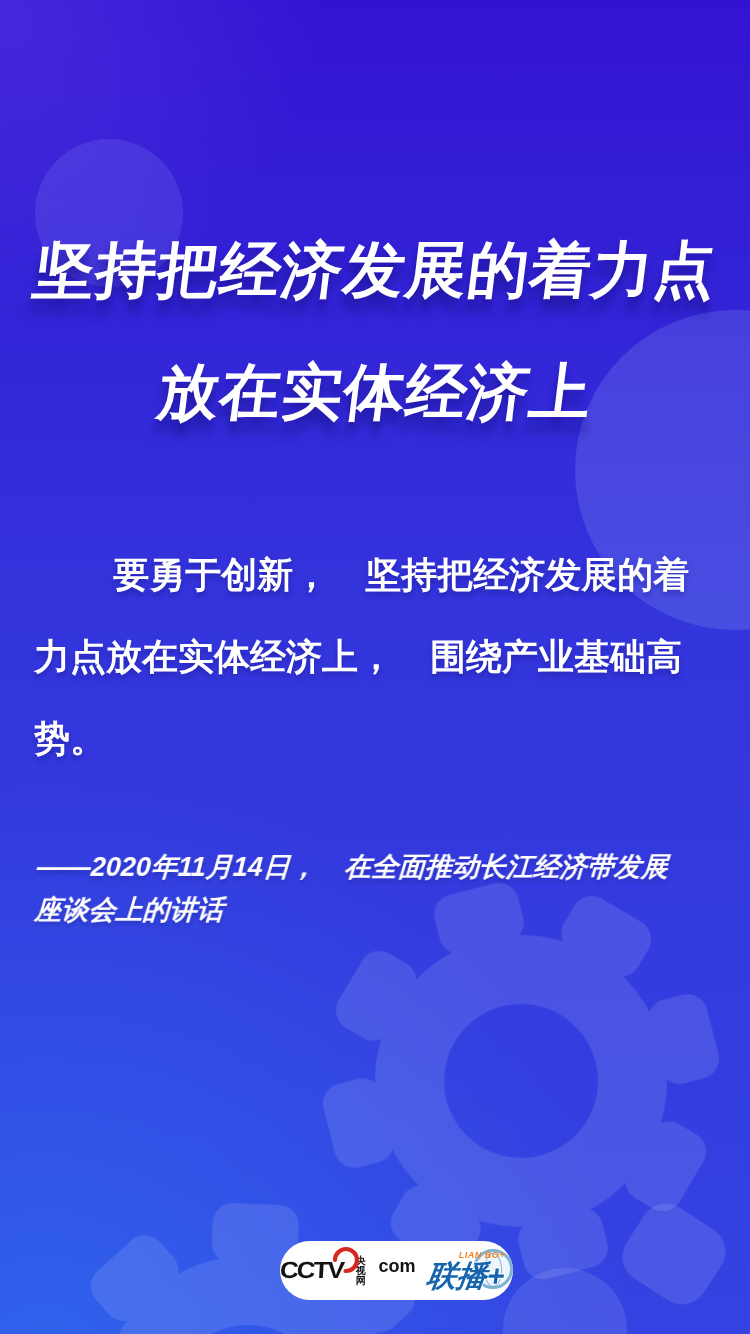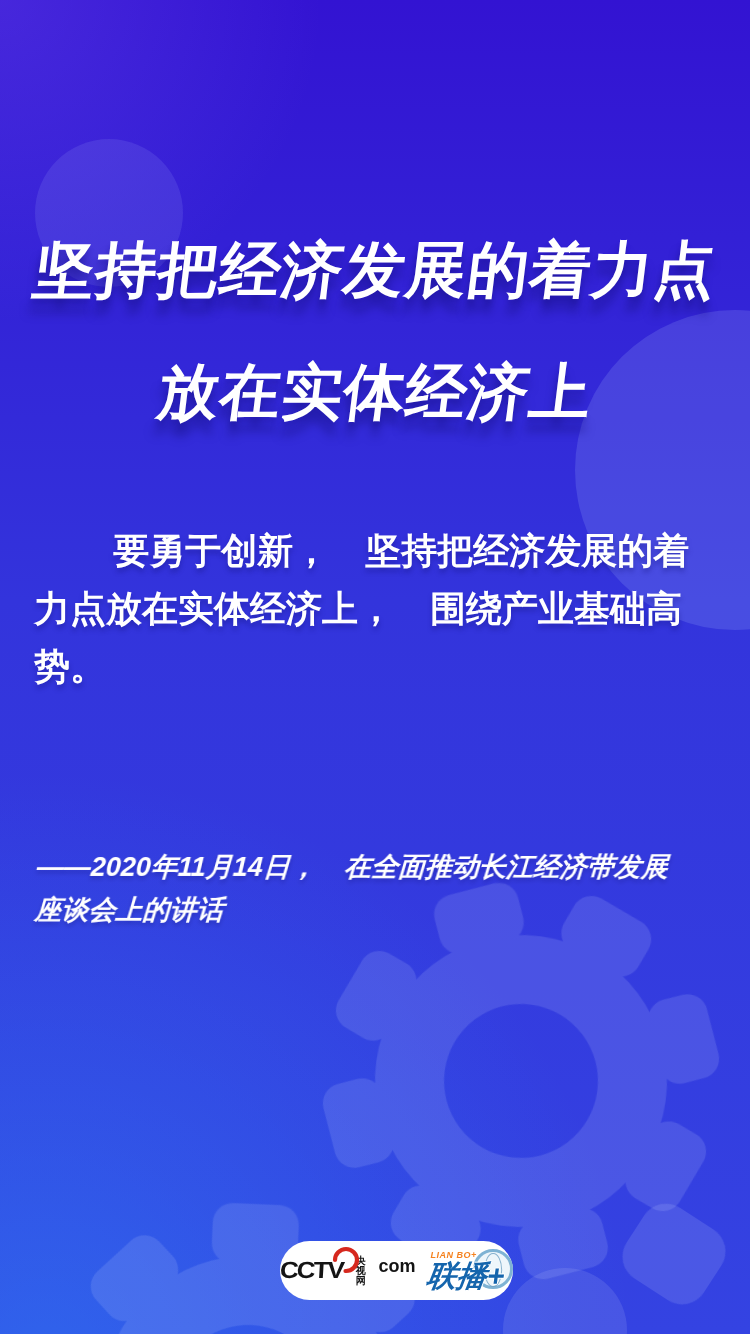--- a/index.html
+++ b/index.html
@@ -17,40 +17,40 @@
   .gears{position:absolute;left:0;top:0;pointer-events:none;}
 
   .title{position:absolute;left:0;right:0;top:168px;text-align:center;color:#fff;
     font-weight:900;font-size:61px;letter-spacing:1px;}
   .title-line{height:122px;line-height:122px;transform:skewX(-7deg);
     text-shadow:0 14px 10px rgba(22,16,130,.50),0 5px 4px rgba(22,16,130,.25);}
 
   .quote{position:absolute;left:34px;top:522px;width:702px;color:#fff;
     font-size:36px;line-height:58px;font-weight:700;letter-spacing:0;
     text-shadow:0 4px 5px rgba(15,15,110,.35);}
-  .quote-line{white-space:pre;}
+  .quote-line{white-space:pre;margin-top:24px;}
   .quote-line.indent{text-indent:2.2em;}
 
   .attribution{position:absolute;left:38px;top:846px;width:695px;color:#fff;
     font-size:27px;line-height:43px;font-weight:700;font-style:italic;
     transform:skewX(-3deg);transform-origin:left top;
     text-shadow:0 3px 4px rgba(15,15,110,.3);}
   .attr-line{white-space:pre;}
 
   .pill{position:absolute;left:280px;top:1241px;width:233px;height:59px;background:#fff;
     border-radius:30px;display:flex;align-items:center;justify-content:center;gap:10px;}
   .cctv{position:relative;display:flex;align-items:center;}
   .cctv-word{font-size:26px;font-weight:900;color:#141414;letter-spacing:-2px;
     transform:scaleY(.9) skewX(-3deg);}
   .swoosh{position:absolute;left:51px;top:-10px;width:30px;height:30px;}
   .cctv-col{display:flex;flex-direction:row;margin-left:13px;line-height:1;}
   .cctv-cn{font-size:10px;font-weight:700;letter-spacing:2px;color:#141414;}
   .cctv-com{font-size:18px;font-weight:700;color:#141414;margin-top:1px;letter-spacing:0;}
   .lianbo{position:relative;display:flex;flex-direction:column;justify-content:center;
-    padding:0 8px 0 2px;height:100%;}
+    padding:0 8px 0 2px;height:100%;align-items:flex-end;}
   .globe{position:absolute;right:0;top:8px;width:40px;height:40px;border-radius:50%;
     border:3px solid #7fb3d4;background:#eef6fb;box-sizing:border-box;z-index:0;}
   .globe::before{content:"";position:absolute;left:50%;top:2%;width:46%;height:94%;
     transform:translateX(-50%);border:1.5px solid rgba(110,160,195,.8);border-radius:50%;}
   .lianbo-en{position:relative;z-index:1;font-size:9px;font-weight:800;font-style:italic;
     color:#f5821f;letter-spacing:.5px;white-space:nowrap;padding-left:3px;margin-bottom:1px;}
   .lianbo-cn{position:relative;z-index:1;font-size:30px;font-weight:900;font-style:italic;
     color:#1565ad;line-height:1;transform:skewX(-8deg);white-space:nowrap;
     text-shadow:1px 0 0 #fff,-1px 0 0 #fff,0 1px 0 #fff,0 -1px 0 #fff;}
 </style>

